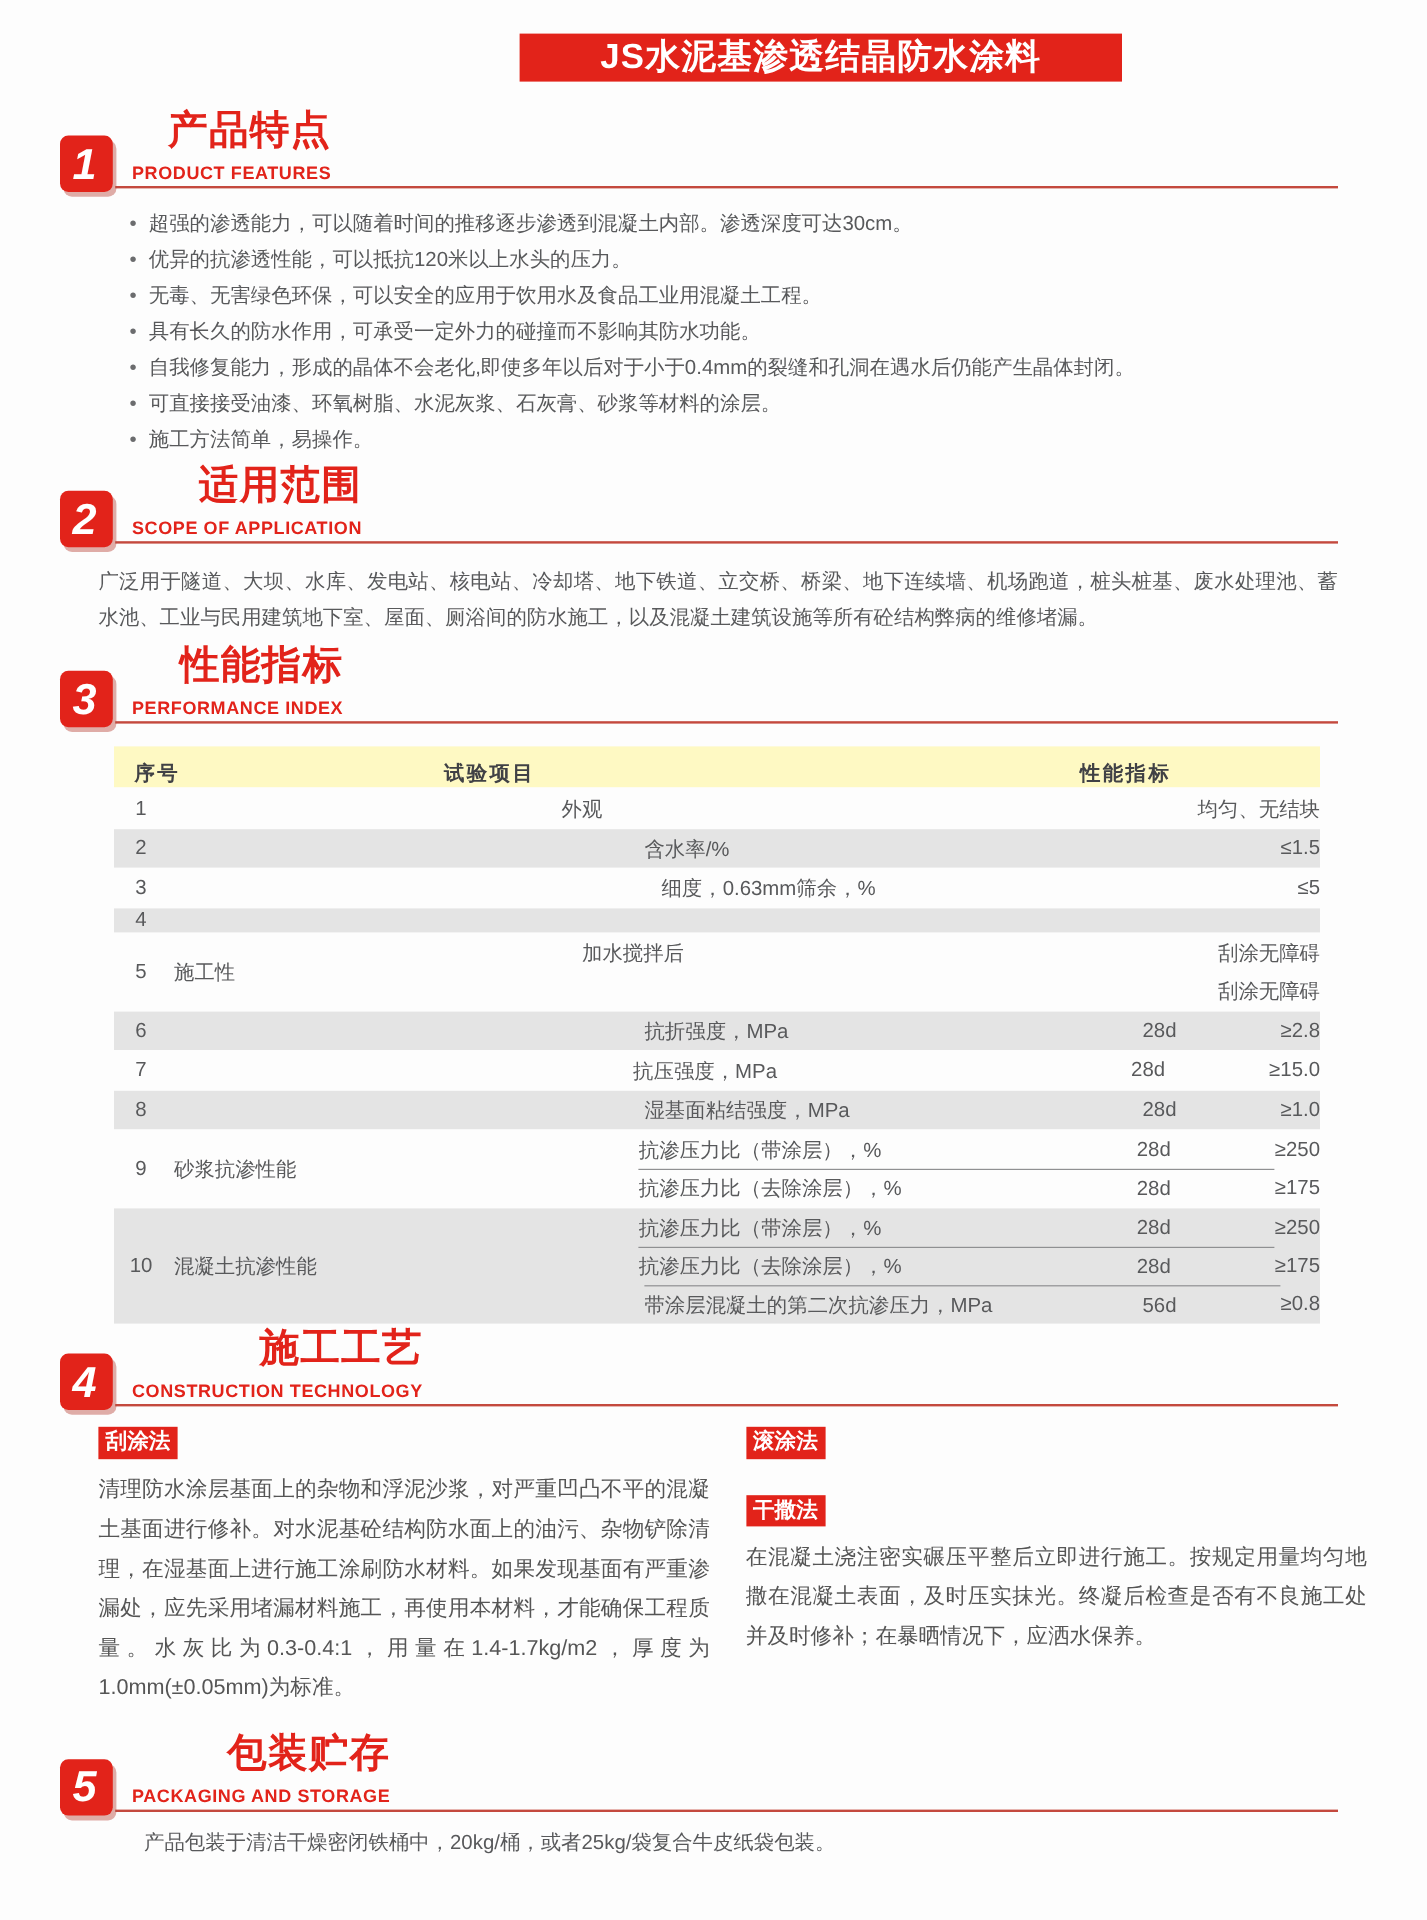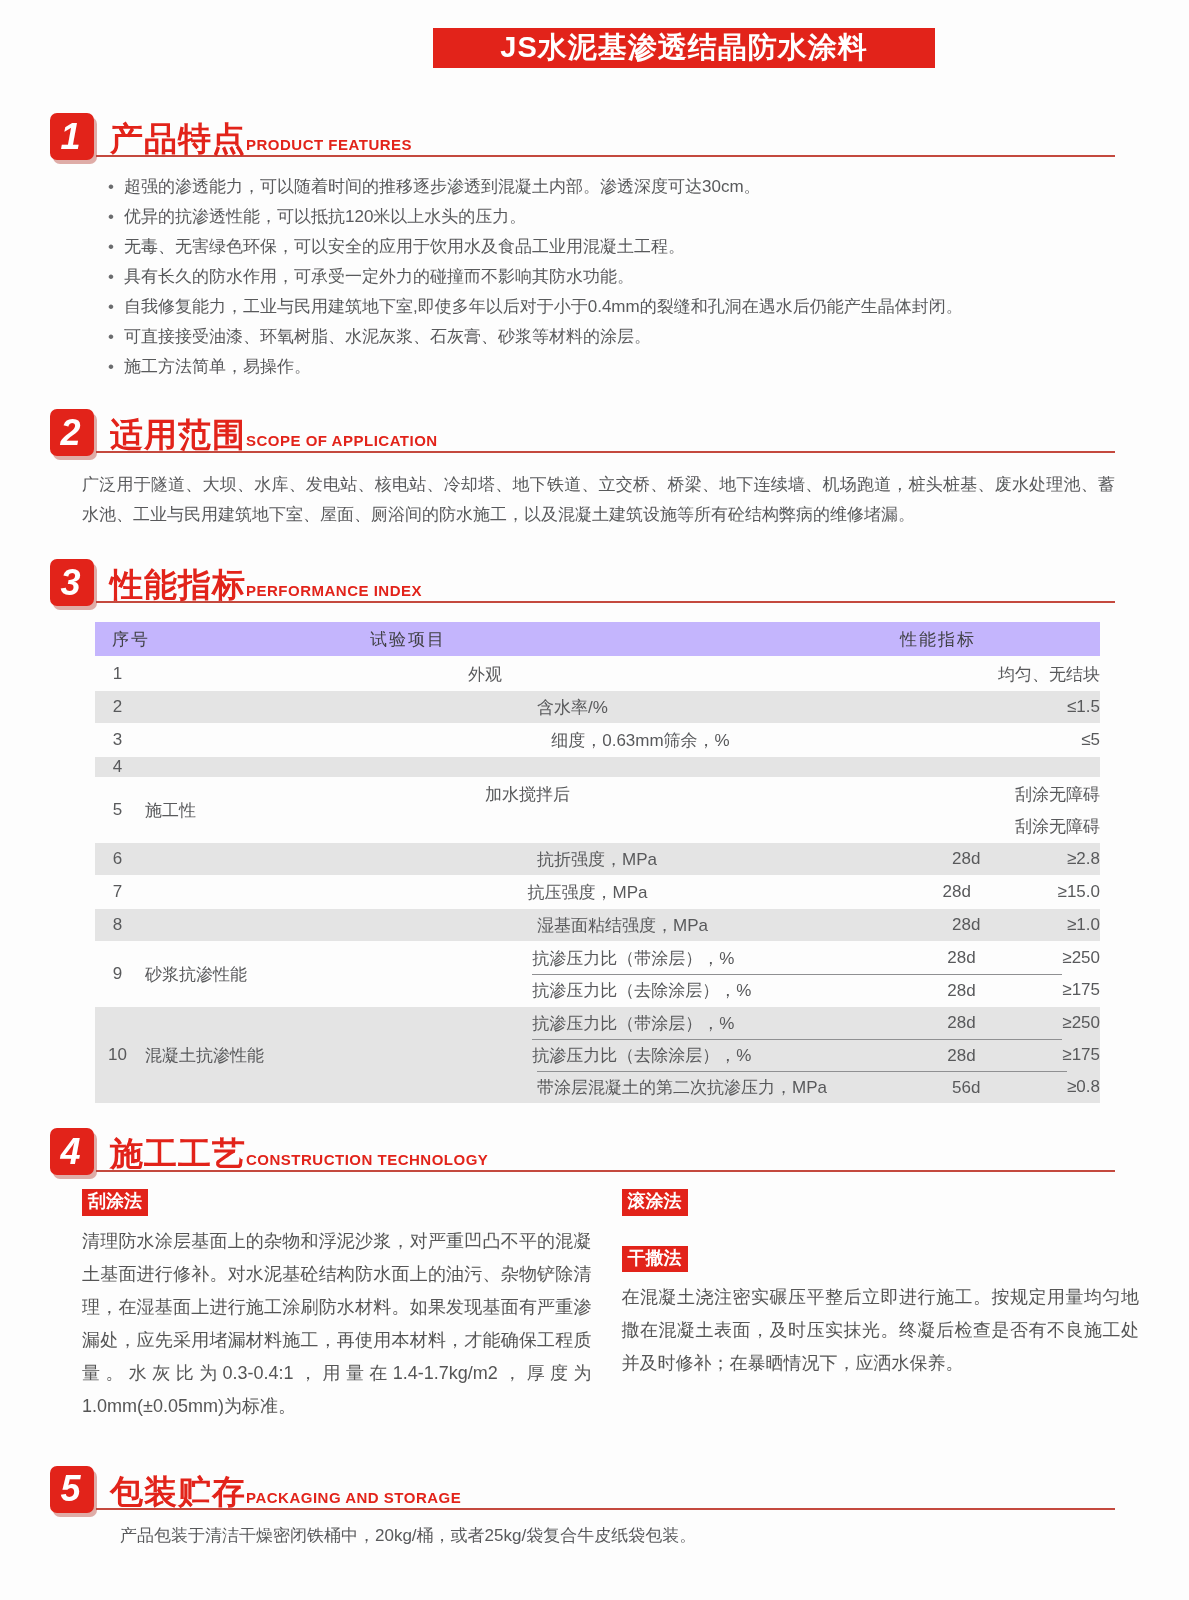--- a/index.html
+++ b/index.html
@@ -18,33 +18,33 @@
   
   .sec-head { position:relative; margin-left:50px; margin-right:74px; height:52px; }
   .sec-badge {
     position:absolute; left:0; bottom:0; width:44px; height:47px;
     background:var(--red); border-radius:7px; color:#fff;
     font-style:italic; font-weight:bold; font-size:36px;
     display:flex; align-items:center; justify-content:center;
     box-shadow:3px 4px 0 rgba(186,74,62,.45); z-index:2; padding-right:3px;
   }
   .sec-line { position:absolute; left:46px; right:0; bottom:3px; height:2px; background:var(--line); }
-  .sec-titles { position:absolute; left:60px; bottom:5px; display:flex; align-items:flex-end; gap:0; white-space:nowrap; }
+  .sec-titles { position:absolute; left:60px; bottom:5px; display:flex; align-items:flex-end; gap:12px; white-space:nowrap;flex-direction:column; }
   .sec-zh { color:var(--red); font-size:33px; font-weight:bold; line-height:1; letter-spacing:1px; }
   .sec-en { color:var(--red); font-size:15px; font-weight:bold; padding-bottom:2px; letter-spacing:.5px; }
   
   .features { margin:12px 74px 12px 108px; list-style:none; }
   .features li { font-size:17px; line-height:30px; padding-left:16px; position:relative; }
   .features li::before { content:"•"; position:absolute; left:0; top:0; color:#6b6c6e; }
   
   .scope-para { margin:14px 74px 0 82px; font-size:17px; line-height:30px; text-align:justify; }
   .pack-para  { margin:10px 74px 0 120px; font-size:17px; line-height:26px; }
   
   .ptable { margin:16px 89px 0 95px; font-size:17px; }
-  .thead { display:flex; align-items:center; background:#c4b5fd; height:34px; font-weight:normal; color:#404145; margin-bottom:2px; letter-spacing:2px; }
+  .thead { display:flex; align-items:flex-end; background:#fef9c3; height:34px; font-weight:bold; color:#404145; margin-bottom:2px; letter-spacing:2px; }
   .h-no { width:275px; padding-left:17px; }
   .h-item { width:530px; }
   .h-index { flex:1; }
   .trow { display:flex; margin-bottom:1px; }
   .trow.shade { background:#e4e4e4; }
   .c-no { width:45px; display:flex; align-items:center; justify-content:center; }
   .c-group { width:230px; padding-left:5px; display:flex; align-items:center; }
   .c-sub { flex:1; display:flex; flex-direction:column;align-items:flex-end; }
   .subrow { display:flex; height:32px; align-items:stretch; }
   .c-ia { display:flex; width:530px; align-items:center; }
@@ -78,21 +78,21 @@
   <div class="sec-titles">
     <span class="sec-zh">产品特点</span>
     <span class="sec-en">PRODUCT FEATURES</span>
   </div>
 </div>
 <ul class="features">
     <li>超强的渗透能力，可以随着时间的推移逐步渗透到混凝土内部。渗透深度可达30cm。</li>
     <li>优异的抗渗透性能，可以抵抗120米以上水头的压力。</li>
     <li>无毒、无害绿色环保，可以安全的应用于饮用水及食品工业用混凝土工程。</li>
     <li>具有长久的防水作用，可承受一定外力的碰撞而不影响其防水功能。</li>
-    <li>自我修复能力，工业与民用建筑地下室,即使多年以后对于小于0.4mm的裂缝和孔洞在遇水后仍能产生晶体封闭。</li>
+    <li>自我修复能力，形成的晶体不会老化,即使多年以后对于小于0.4mm的裂缝和孔洞在遇水后仍能产生晶体封闭。</li>
     <li>可直接接受油漆、环氧树脂、水泥灰浆、石灰膏、砂浆等材料的涂层。</li>
     <li>施工方法简单，易操作。</li>
   </ul>
 
 <div class="sec-head spacer-s2">
   <div class="sec-badge">2</div>
   <div class="sec-line"></div>
   <div class="sec-titles">
     <span class="sec-zh">适用范围</span>
     <span class="sec-en">SCOPE OF APPLICATION</span>

